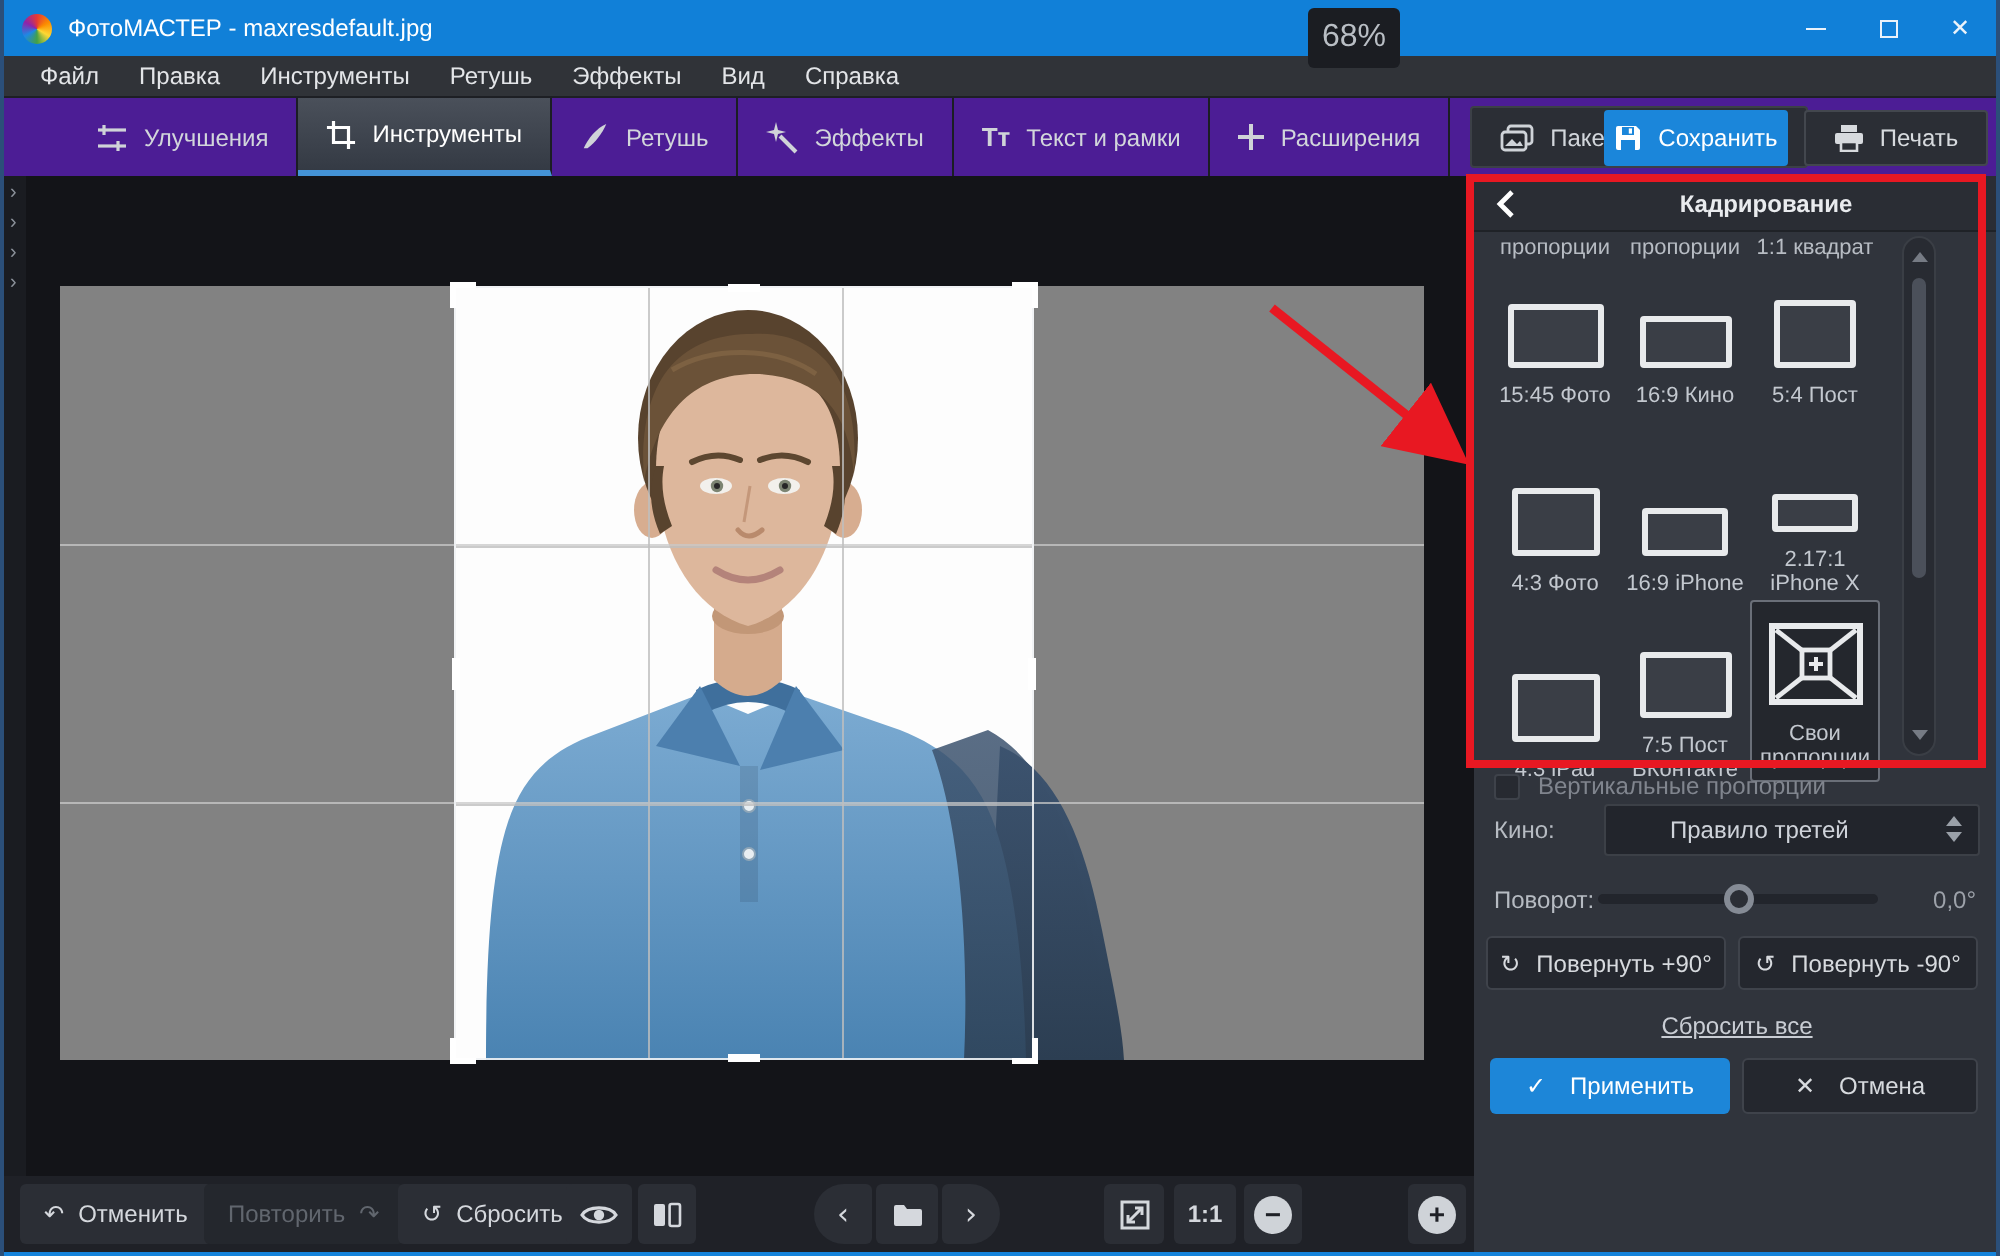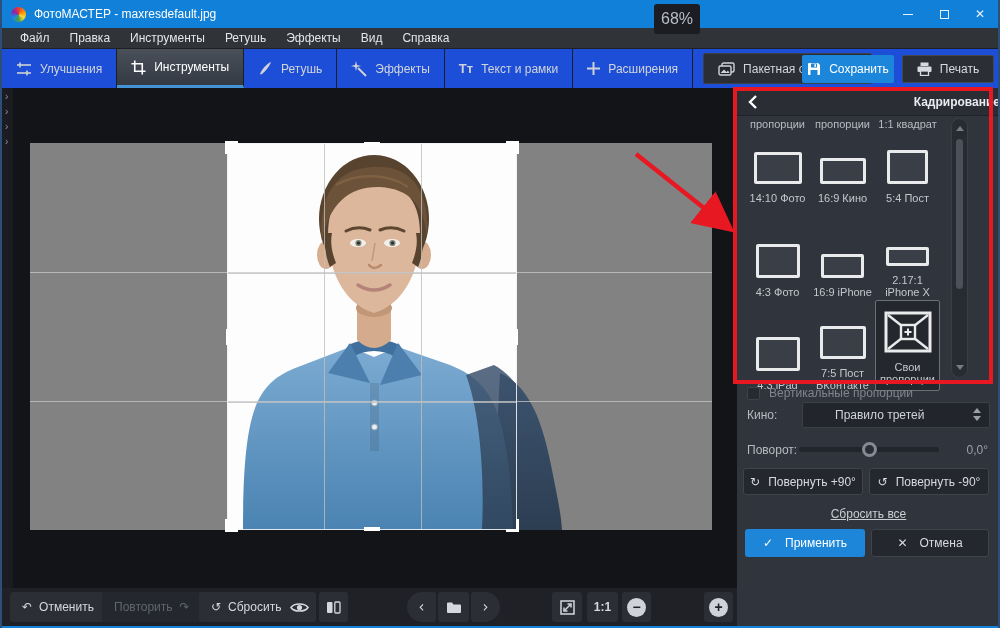--- a/index.html
+++ b/index.html
@@ -18,21 +18,21 @@
   .min-glyph { width:10px; height:1px; background:#eaf2fa; display:block; }
   .max-glyph { width:9px; height:9px; border:1px solid #eaf2fa; display:block; }
   
   .menubar { left:0; top:28px; width:100%; height:21px; background:#303338; display:flex; align-items:center;
              padding-left:8px; border-bottom:1px solid #1d1f24; }
   .menu-item { color:#e3e5e8; font-size:12px; padding:0 10px; }
   .searchwrap { display:flex; align-items:center; margin-left:10px; gap:7px; }
   .search-input { background:transparent; border:none; outline:none; color:#9aa0a8; font-size:12px; width:220px; }
   .search-input::placeholder { color:#6e737b; }
   
-  .tabbar { left:0; top:49px; width:100%; height:39px; background:#1d4ed8; display:flex; }
+  .tabbar { left:0; top:49px; width:100%; height:39px; background:#4c1d95; display:flex;padding-left:32px; }
   .tab { height:100%; display:flex; align-items:center; justify-content:center; gap:8px; padding:0 14px;
          color:#d2d6db; font-size:12px; border-right:1px solid #1b1e23; }
   .tab .ticon { display:flex; align-items:center; }
   .tab.active { background:linear-gradient(#4a505a,#343a44); border-bottom:3px solid #4493d6; color:#fff; }
   .tab.boxed { border:1px solid #3c4047; margin:4px 0 4px 10px; border-radius:2px; height:31px; align-self:center; background:#2b2e35; }
   .topbtn { position:absolute; height:28px; top:55px; border-radius:2px; display:flex; align-items:center; justify-content:center;
             gap:8px; font-size:12px; color:#fff; }
   .savebtn { left:800px; width:92px; background:#1b86da; }
   .printbtn { left:900px; width:92px; background:#2b2e35; border:1px solid #43474e; color:#d7dade; }
   
@@ -52,21 +52,21 @@
   .hmid { position:absolute; background:#fff; }
   .hm-t { left:50%; top:-2px; width:16px; height:4px; margin-left:-8px; }
   .hm-b { left:50%; bottom:-2px; width:16px; height:4px; margin-left:-8px; }
   .hm-l { left:-2px; top:50%; width:4px; height:16px; margin-top:-8px; }
   .hm-r { right:-2px; top:50%; width:4px; height:16px; margin-top:-8px; }
   
   .panel { left:735px; top:88px; width:263px; height:538px; background:#30343c; }
   .panel-header { position:absolute; left:0; top:0; width:100%; height:28px; background:#2a2d34;
                   border-bottom:1px solid #1f2227; display:flex; align-items:center; }
   .back-btn { position:absolute; left:10px; top:5px; width:18px; height:18px; display:flex; align-items:center; }
-  .panel-title { width:100%; text-align:right; color:#e9ebee; font-size:12px; font-weight:bold;margin-left:29px; }
+  .panel-title { width:100%; text-align:center; color:#e9ebee; font-size:12px; font-weight:bold;margin-left:29px; }
   .scrolled-row { position:absolute; left:8px; top:30px; width:200px; display:flex; }
   .scrolled-row span { width:65px; text-align:center; color:#b7bcc3; font-size:11px; white-space:nowrap; overflow:hidden; }
   .prow { position:absolute; left:8px; width:200px; display:flex; }
   .pcell { width:65px; display:flex; flex-direction:column; align-items:center; justify-content:flex-end; }
   .pcell .ibox { display:flex; align-items:flex-end; justify-content:center; margin-bottom:8px; }
   .ratio { border:3px solid #e8eaec; border-radius:2px; background:#3a3e46; }
   .plabel { color:#c3c8cf; font-size:11px; line-height:12px; text-align:center; }
   .pcell.selected { background:#24272d; border:1px solid #6a6f78; border-radius:2px; padding:6px 0 5px; }
   .scrollbar { position:absolute; left:214px; top:30px; width:17px; height:260px; background:#282b32;
                border:1px solid #3a3e45; border-radius:9px; }
@@ -315,21 +315,21 @@
       <span>пропорции</span>
       <span>1:1 квадрат</span>
     </div>
 
     <div class="prow" style="top:50px">
       <div class="pcell">
         <div class="ibox" style="height:46px">
             <div class="ratio" style="width:48px;height:32px"></div>
           </div>
         <div class="plabel">
-            <div>14:10 Фото</div>
+            <div>15:45 Фото</div>
             <div></div>
           </div>
       </div>
       <div class="pcell">
         <div class="ibox" style="height:46px">
             <div class="ratio" style="width:46px;height:26px"></div>
           </div>
         <div class="plabel">
             <div>16:9 Кино</div>
             <div></div>

